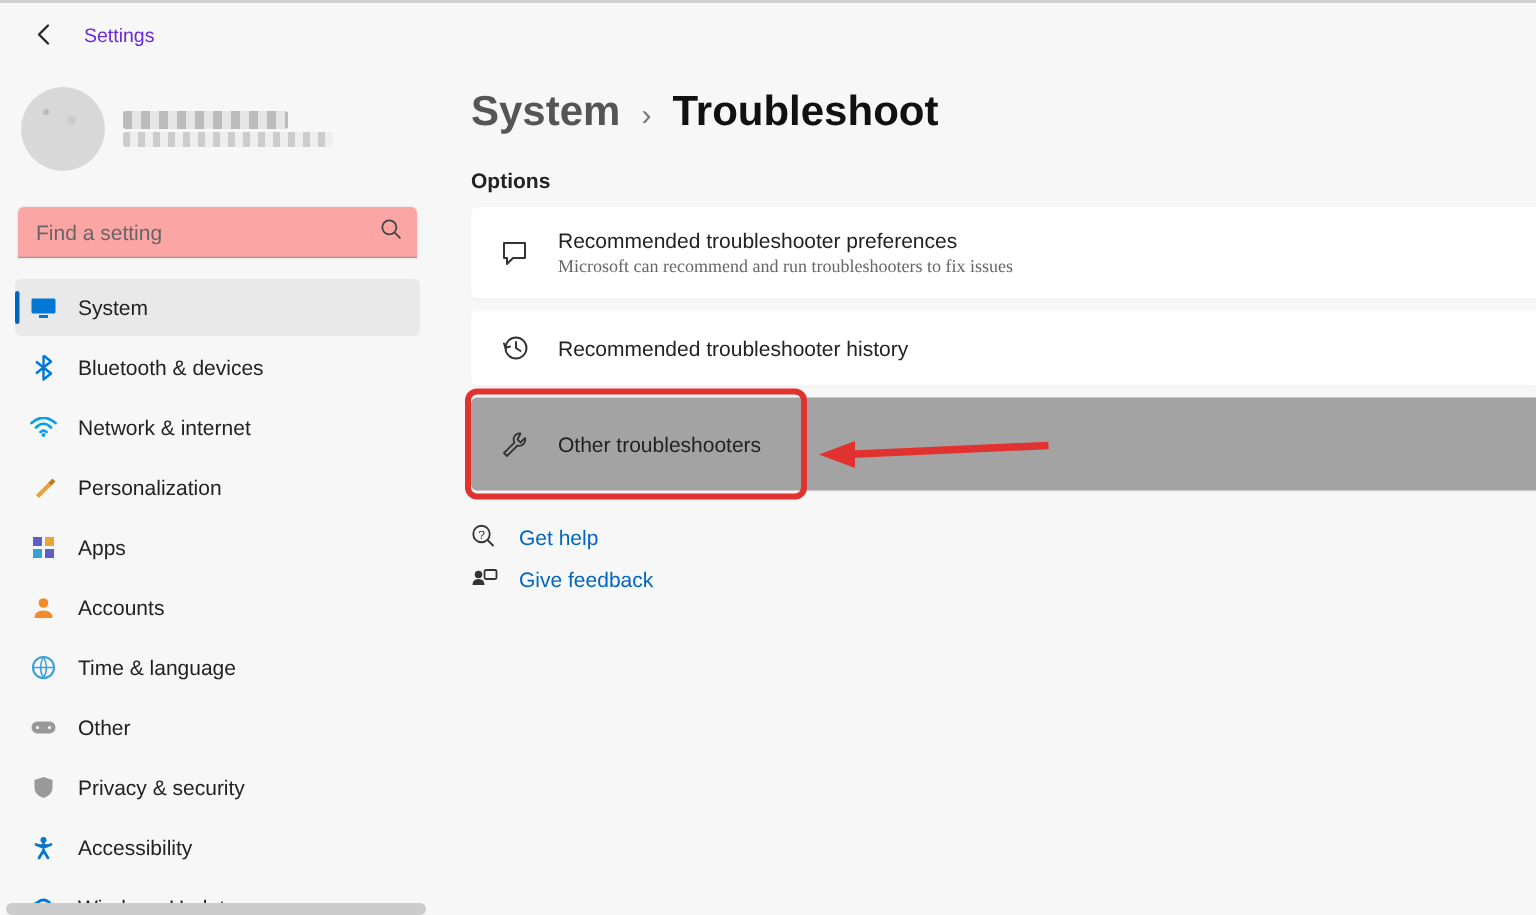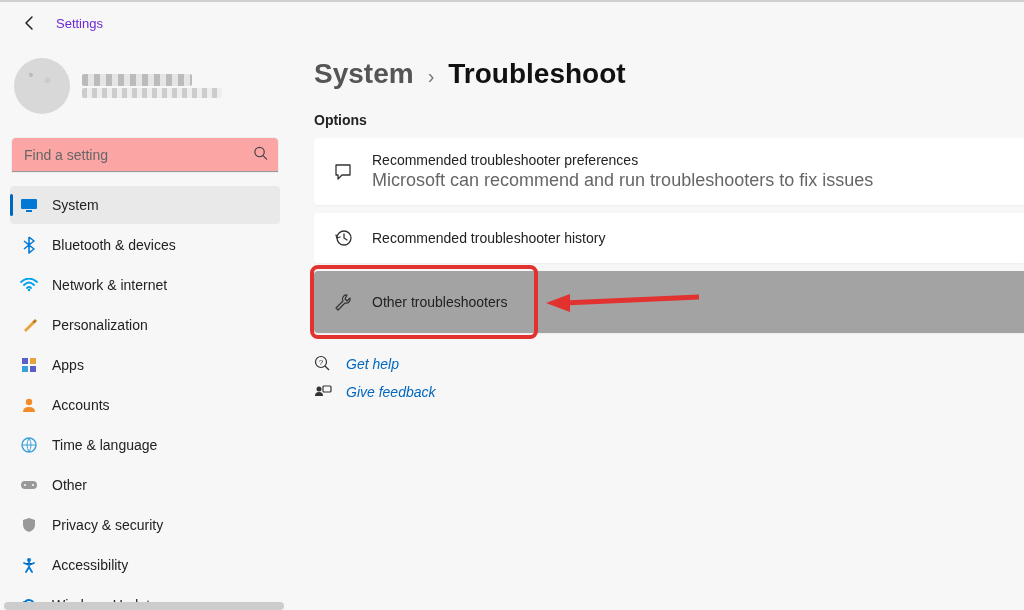--- a/index.html
+++ b/index.html
@@ -27,28 +27,28 @@
     .main { flex: 1; padding: 14px 0 0 24px; overflow-y: auto; }
     .breadcrumb { display: flex; align-items: baseline; gap: 14px; margin-bottom: 22px; }
     .bc-parent { font-size: 28px; font-weight: 600; color: #555; cursor: pointer; }
     .bc-sep { font-size: 20px; color: #777; }
     .bc-current { font-size: 28px; font-weight: 600; color: #111; }
     .section-label { font-size: 14px; font-weight: 600; color: #222; margin-bottom: 10px; }
     .card { background: #fff; border-radius: 4px; margin-bottom: 8px; display: flex; align-items: center; padding: 14px 18px; gap: 18px; cursor: pointer; box-shadow: 0 1px 2px rgba(0,0,0,0.04); margin-right: 0; border-top-right-radius: 0; border-bottom-right-radius: 0;}
     .card-icon { width: 22px; height: 22px; display: flex; align-items: center; justify-content: center; }
     .card-text { display: flex; flex-direction: column; }
     .card-title { font-size: 14px; color: #222; }
-    .card-sub { font-size: 18px; color: #666; margin-top: 2px; }
+    .card-sub { font-size: 12px; color: #666; margin-top: 2px; font-family: Liberation Serif, serif; }
     .highlight-row { background: #a3a3a3; border-radius: 4px; margin-bottom: 8px; display: flex; align-items: center; padding: 0 18px; gap: 18px; cursor: pointer; box-shadow: 0 1px 2px rgba(0,0,0,0.04); margin-right:0; border-top-right-radius:0; border-bottom-right-radius:0; height: 62px; position: relative;}
     .highlight-overlay { position:absolute; left: -4px; top: -6px; height: 74px; width: 228px; border: 4px solid #e1322f; border-radius: 8px; pointer-events:none;}
     .arrow-annot { position: absolute; left: 544px; top: 288px; pointer-events: none; }
     .links { margin-top: 22px; display: flex; flex-direction: column; gap: 10px; }
     .link-row { display: flex; align-items: center; gap: 14px; }
     .link-icon { width: 18px; height: 18px; display:flex; align-items:center; justify-content:center;}
-    .link-text { font-size: 14px; color: #0067c0; cursor: pointer; font-style: italic; }
+    .link-text { font-size: 14px; color: #0067c0; cursor: pointer; }
     .scrollbar-stub { position:absolute; bottom:0; left:4px; width: 280px; height:8px; background:#ccc; border-radius:4px;}
   </style>
 </head>
 <body>
 
 <div class="topbar">
   <div class="back-btn">
     <svg width="16" height="16" viewBox="0 0 16 16">
         <path d="M10 2 L4 8 L10 14" stroke="#222" stroke-width="1.5" fill="none" stroke-linecap="round" stroke-linejoin="round"></path>
       </svg>

